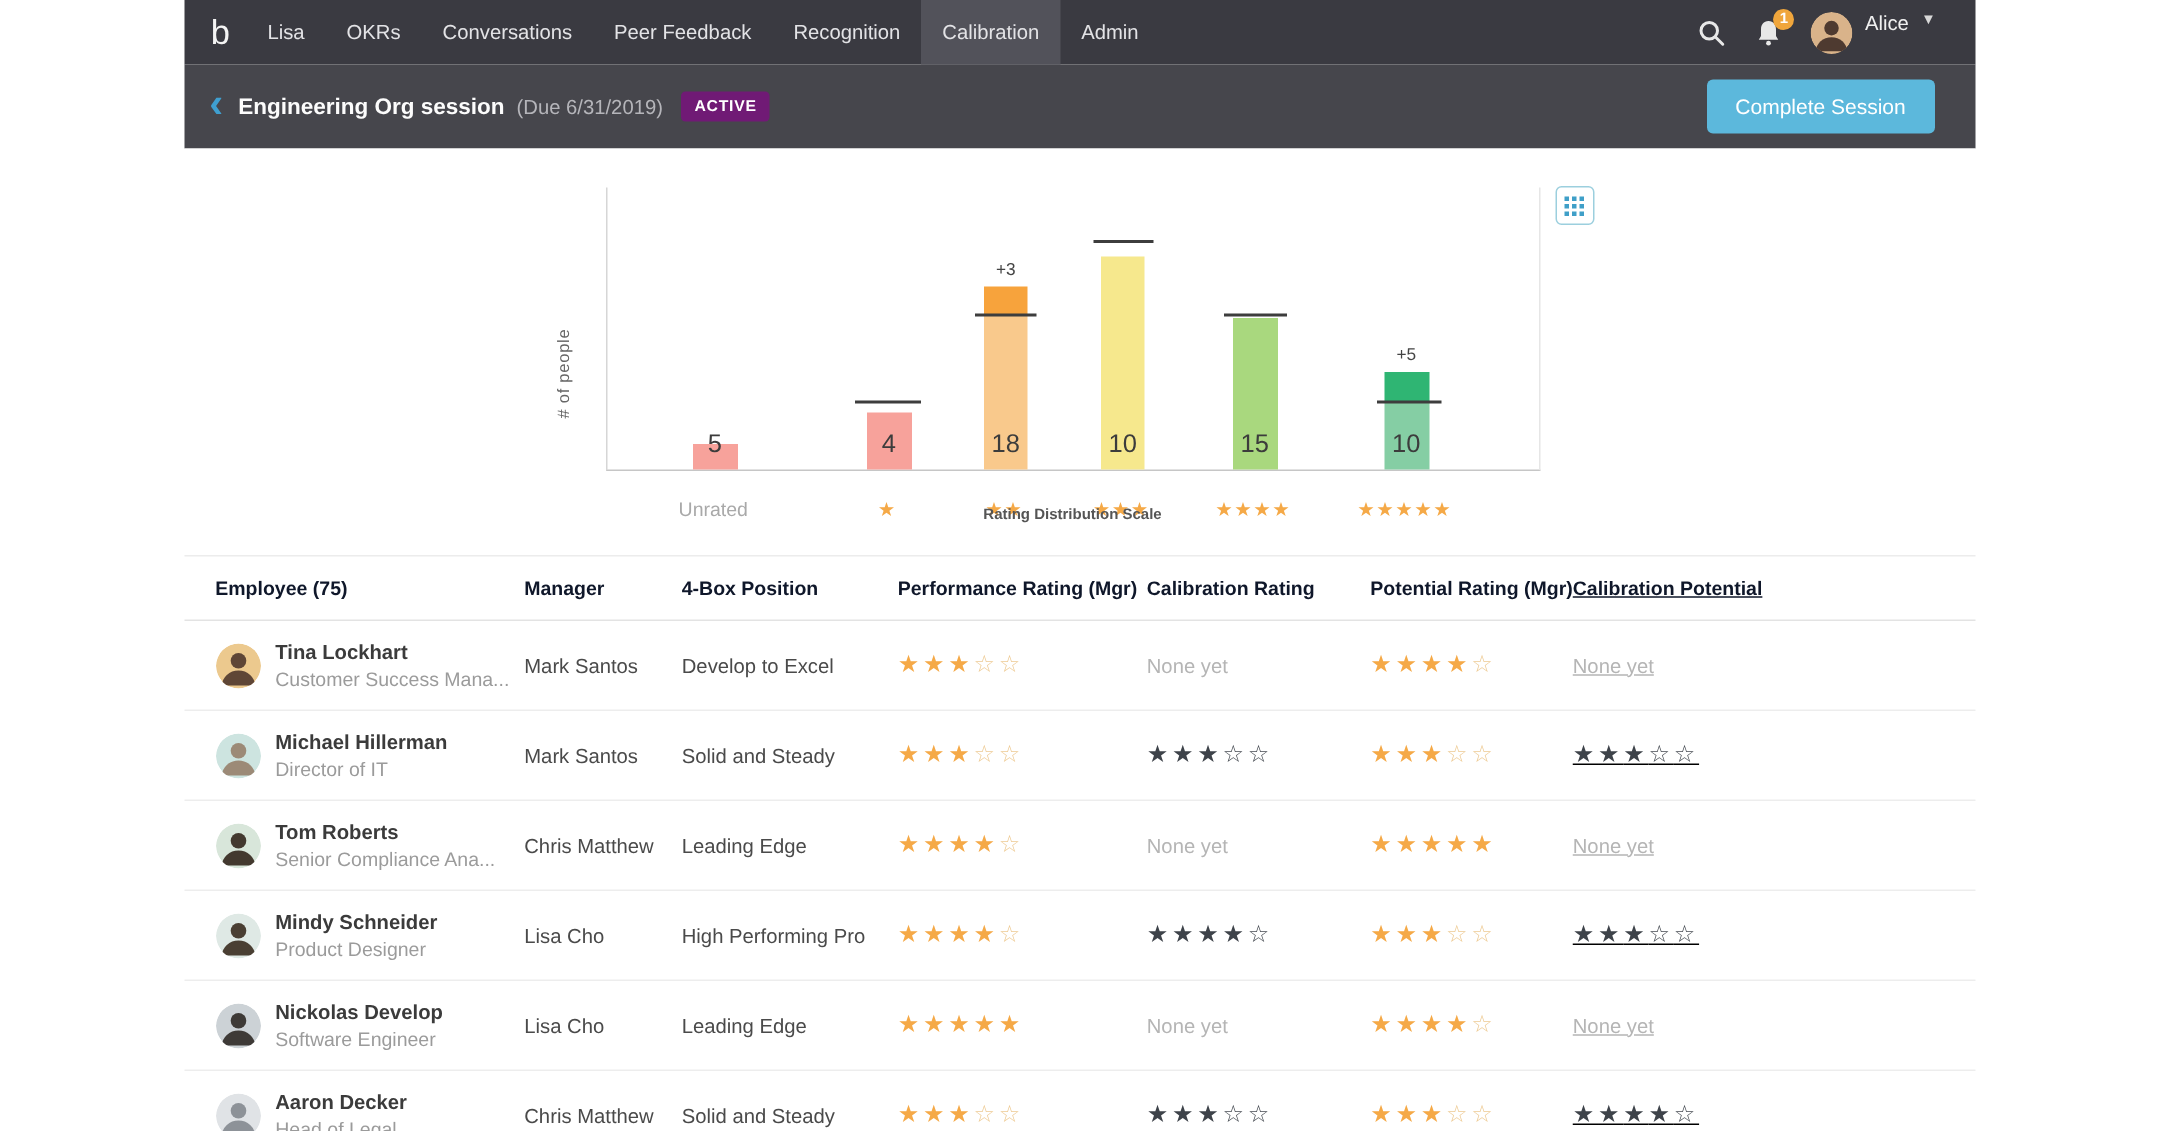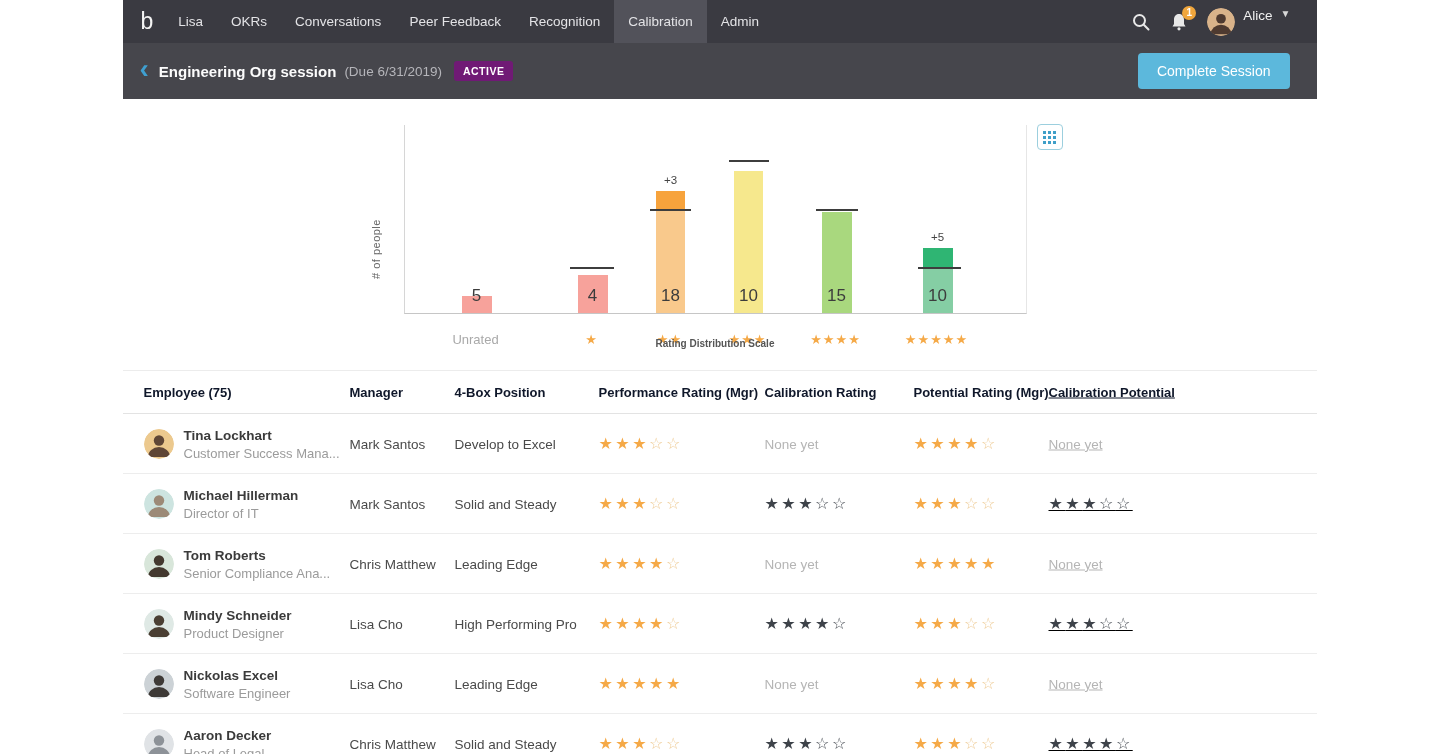--- a/index.html
+++ b/index.html
@@ -266,21 +266,21 @@
         <div class="cell c-pot stars"><span class="f-or">★</span><span class="f-or">★</span><span class="f-or">★</span><span class="o-or">☆</span><span class="o-or">☆</span></div>
         <div class="cell c-calp stars"><span class="f-dk">★</span><span class="f-dk">★</span><span class="f-dk">★</span><span class="o-dk">☆</span><span class="o-dk">☆</span></div>
       </div>
       <div class="row">
         <div class="cell avatar c-emp"><svg width="100%" height="100%" viewBox="0 0 30 30">
     <circle cx="15" cy="15" r="15" fill="#ccd2d6"></circle>
     <circle cx="15" cy="11.5" r="5.2" fill="#3e3a37"></circle>
     <path d="M4 28 a11 10 0 0 1 22 0 Z" fill="#3e3a37"></path>
           </svg></div>
         <div class="cell c-name">
-          <div class="emp-name">Nickolas Excel</div>
+          <div class="emp-name">Nickolas Develop</div>
      <div class="emp-role">Software Engineer</div>
         </div>
         <div class="cell txt c-mgr">Lisa Cho</div>
         <div class="cell txt c-box">Leading Edge</div>
         <div class="cell c-perf stars"><span class="f-or">★</span><span class="f-or">★</span><span class="f-or">★</span><span class="f-or">★</span><span class="f-or">★</span></div>
         <div class="cell c-cal none-yet">None yet</div>
         <div class="cell c-pot stars"><span class="f-or">★</span><span class="f-or">★</span><span class="f-or">★</span><span class="f-or">★</span><span class="o-or">☆</span></div>
         <div class="cell c-calp none-yet">None yet</div>
       </div>
       <div class="row">

